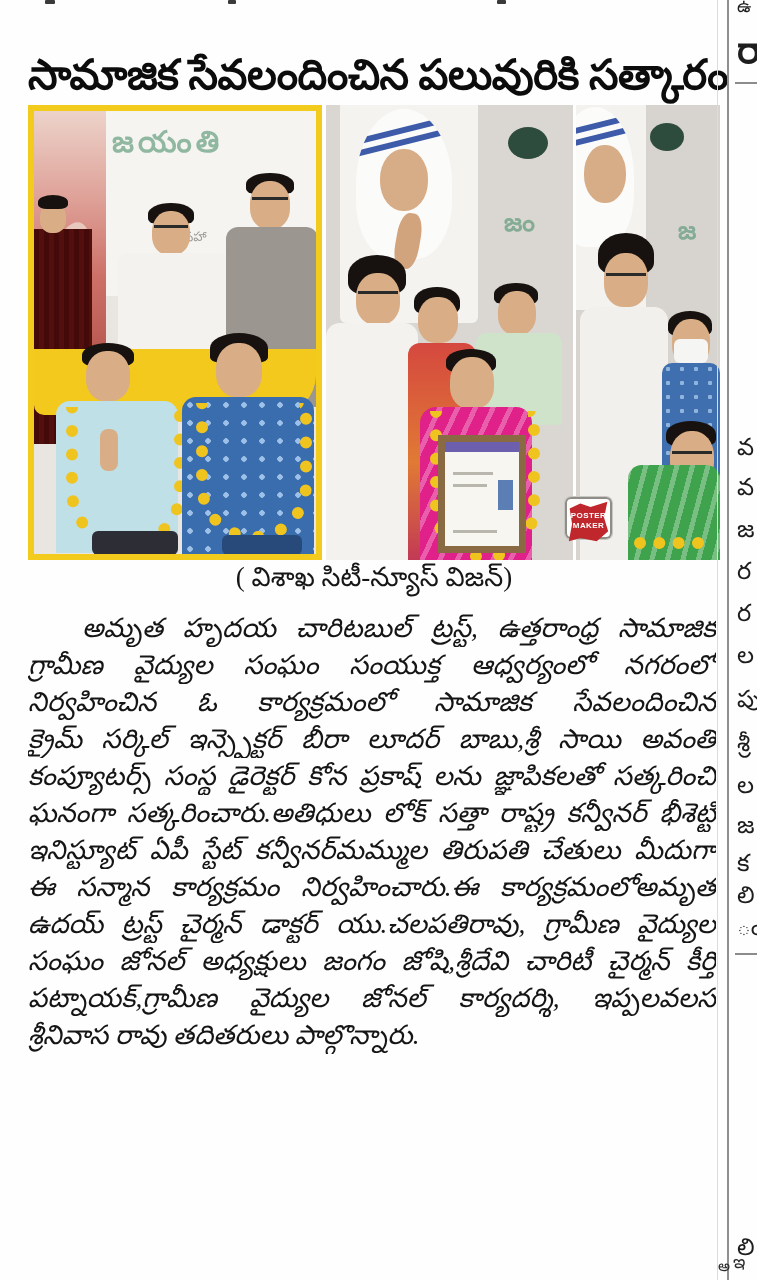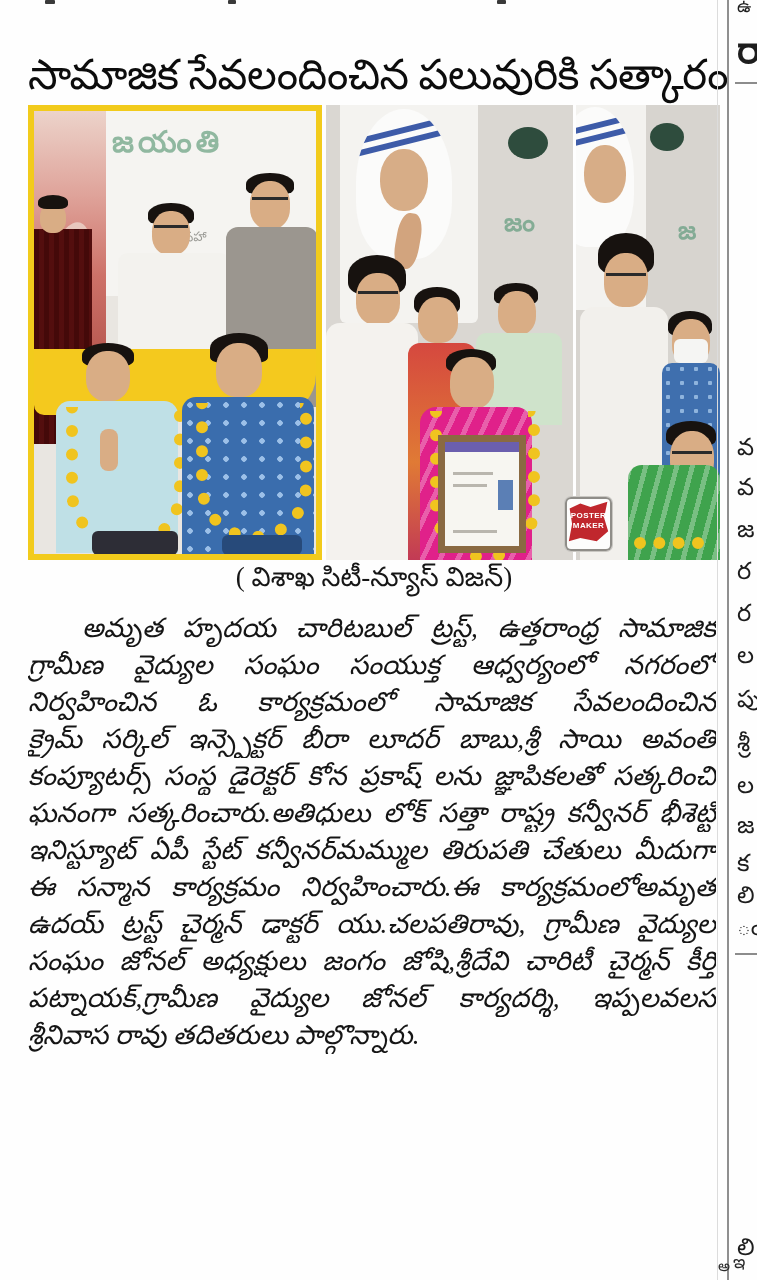--- a/index.html
+++ b/index.html
@@ -5,21 +5,21 @@
   html,body{margin:0;padding:0;}
   body{background:#ffffff;font-family:"Liberation Serif","DejaVu Serif",serif;}
   .page{position:relative;width:757px;height:1280px;background:#fefefe;overflow:hidden;}
   .abs{position:absolute;}
 
   
   .tmark{position:absolute;top:0;height:4px;background:#3a3a3a;border-radius:1px;}
 
   
   .headline{position:absolute;left:28px;top:22px;width:690px;font-size:42px;line-height:50px;
-    font-weight:400;color:#0c0c0c;letter-spacing:-0.5px;white-space:nowrap;}
+    font-weight:700;color:#0c0c0c;letter-spacing:-0.5px;white-space:nowrap;}
 
   
   .collage{position:absolute;left:28px;top:105px;width:692px;height:455px;}
   .photo{position:absolute;top:0;height:455px;overflow:hidden;background:#dedbd6;}
   .photo1{left:0;width:294px;border:6px solid #f2cb1c;box-sizing:border-box;background:#e9e6e1;}
   .photo2{left:298px;width:247px;background:#dad7d2;}
   .photo3{left:548px;width:144px;background:#d7d4cf;}
 
   .head{position:absolute;background:#d9ad85;border-radius:46% 46% 42% 42%;}
   .hair{position:absolute;background:#17120f;border-radius:50% 50% 30% 30%;}
@@ -49,21 +49,21 @@
   .scarf .stripe{position:absolute;left:0;right:0;height:6px;background:#3d5ba8;transform:rotate(-14deg);}
   .face{position:absolute;background:#d7ad87;border-radius:48%;}
   .p2-blob,.p3-blob{position:absolute;background:#2e4c3d;border-radius:50%;}
   .greentext{position:absolute;font-size:25px;font-weight:700;color:#6fa287;opacity:.8;}
   .cert{position:absolute;border:7px solid #8a6a42;background:#f7f6f1;box-sizing:border-box;}
   .cert-band{position:absolute;left:0;top:0;right:0;height:10px;background:#6b5fae;}
   .cert-photo{position:absolute;right:6px;top:38px;width:15px;height:30px;background:#5b7fb5;}
   .cert-line{position:absolute;left:8px;height:3px;background:#b9b6ae;}
 
   
-  .badge{position:absolute;width:47px;height:54px;background:#fdfdfc;border-radius:6px;
+  .badge{position:absolute;width:47px;height:42px;background:#fdfdfc;border-radius:6px;
      box-shadow:0 0 0 2px #8f8d88 inset,0 0 0 1px #c9c7c2;z-index:40;}
   .badge-red{position:absolute;left:3px;top:4px;width:41px;height:42px;background:#c0272d;
      clip-path:polygon(4% 18%,30% 6%,55% 14%,96% 2%,88% 40%,98% 72%,70% 96%,30% 88%,2% 96%,10% 55%);}
   .badge-text{position:absolute;left:0;right:0;text-align:center;color:#ffffff;
      font-family:"Liberation Sans",sans-serif;font-weight:700;font-size:8px;line-height:9px;letter-spacing:.4px;}
   .ghost{position:absolute;font-family:"Liberation Sans",sans-serif;font-size:46px;font-weight:400;
      color:rgba(233,233,231,0.88);text-shadow:0 0 2px rgba(150,150,150,.25);z-index:35;letter-spacing:2px;}
 
   
   .caption{position:absolute;left:28px;top:562px;width:692px;text-align:center;

